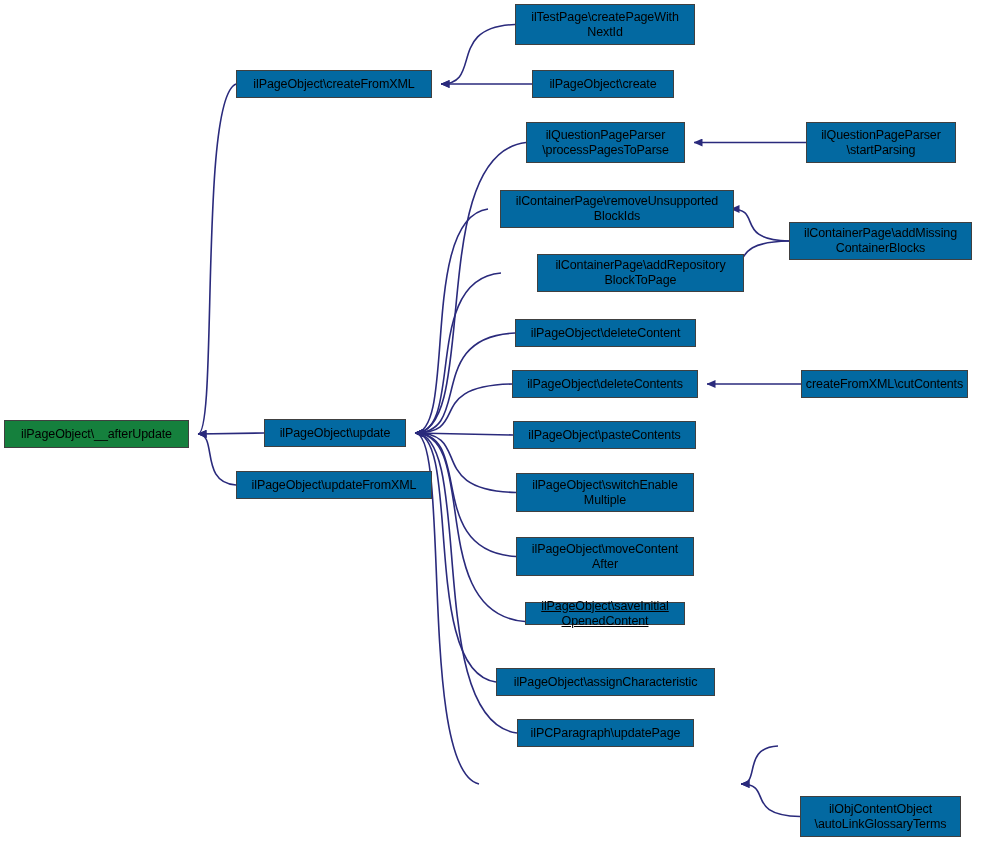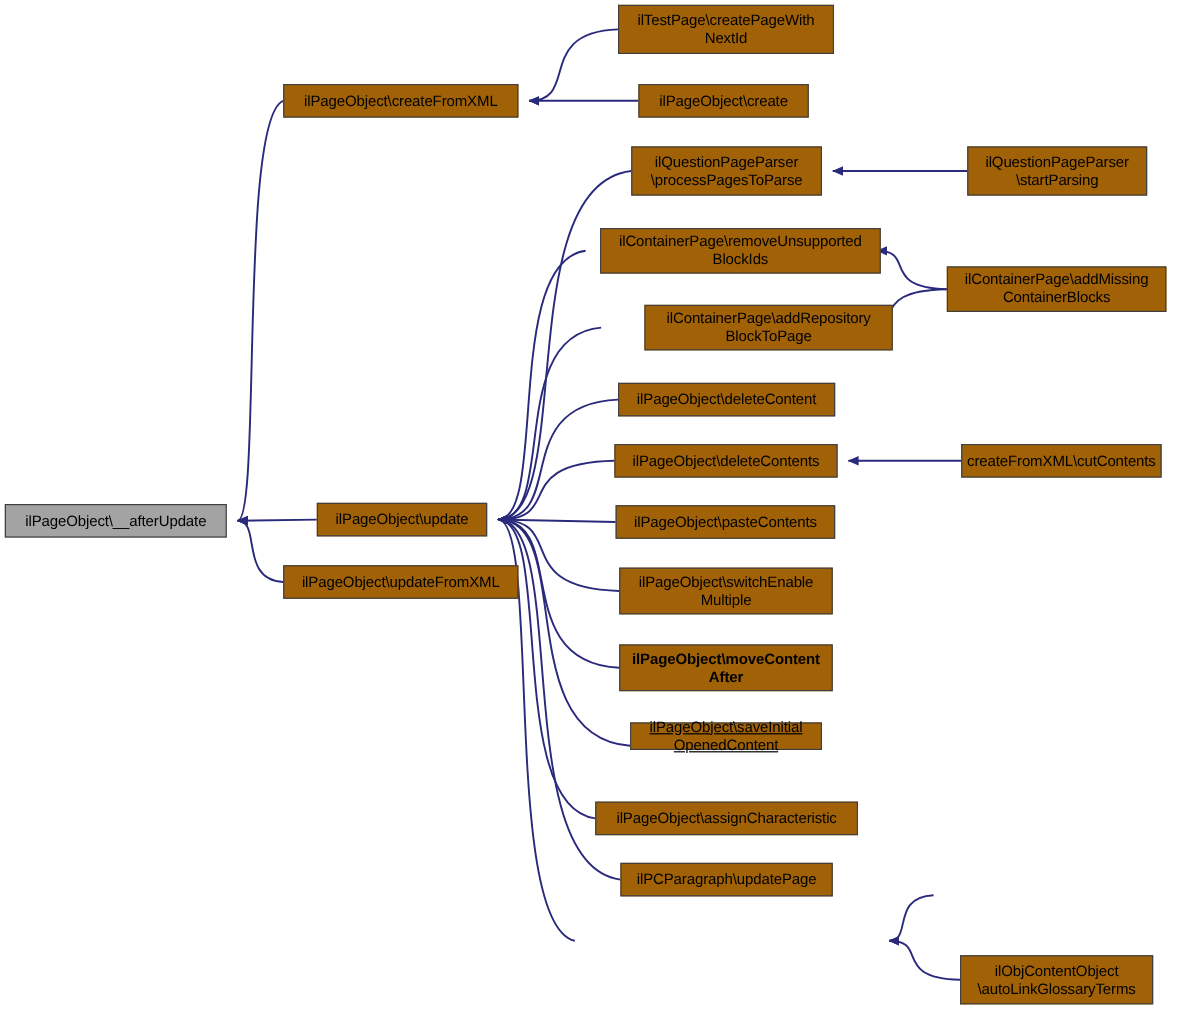--- a/index.html
+++ b/index.html
@@ -22,35 +22,35 @@
     left: 0;
     top: 0;
     width: 989px;
     height: 841px;
     pointer-events: none;
   }
   .node {
     position: absolute;
     box-sizing: border-box;
     border: 1px solid #404040;
-    background: #a16207;
+    background: #0369a1;
     color: #000000;
     font-family: "Liberation Sans", sans-serif;
     font-size: 12.5px;
     line-height: 15px;
     text-align: center;
     display: flex;
     align-items: center;
     justify-content: center;
     white-space: pre-line;
     letter-spacing: -0.1px;
     cursor: default;
   }
   .node.highlight {
-    background: #a3a3a3;
+    background: #15803d;
   }
   .node span {
     display: block;
     width: 100%;
     padding: 0 3px;
   }
 </style>
 </head>
 <body>
 
@@ -103,21 +103,21 @@
     <div class="node" style="left: 789px; top: 222px; width: 183px; height: 38px;"><span>ilContainerPage\addMissing
 ContainerBlocks</span></div>
     <div class="node" style="left: 501px; top: 254px; width: 207px; height: 38px; margin-left: 36px;"><span>ilContainerPage\addRepository
 BlockToPage</span></div>
     <div class="node" style="left: 515px; top: 319px; width: 181px; height: 28px;"><span>ilPageObject\deleteContent</span></div>
     <div class="node" style="left: 512px; top: 370px; width: 186px; height: 28px;"><span>ilPageObject\deleteContents</span></div>
     <div class="node" style="left: 801px; top: 370px; width: 167px; height: 28px;"><span>createFromXML\cutContents</span></div>
     <div class="node" style="left: 513px; top: 421px; width: 183px; height: 28px;"><span>ilPageObject\pasteContents</span></div>
     <div class="node" style="left: 516px; top: 473px; width: 178px; height: 39px;"><span>ilPageObject\switchEnable
 Multiple</span></div>
-    <div class="node" style="left: 516px; top: 537px; width: 178px; height: 39px; font-weight: bold;"><span>ilPageObject\moveContent
+    <div class="node" style="left: 516px; top: 537px; width: 178px; height: 39px;"><span>ilPageObject\moveContent
 After</span></div>
     <div class="node" style="left: 525px; top: 602px; width: 160px; height: 23px; text-decoration: underline;"><span>ilPageObject\saveInitial
 OpenedContent</span></div>
     <div class="node" style="left: 496px; top: 668px; width: 219px; height: 28px; align-items: center;"><span>ilPageObject\assignCharacteristic</span></div>
     <div class="node" style="left: 517px; top: 719px; width: 177px; height: 28px;"><span>ilPCParagraph\updatePage</span></div>
     <div class="node" style="left: 800px; top: 796px; width: 161px; height: 41px;"><span>ilObjContentObject
 \autoLinkGlossaryTerms</span></div>
   </div>
 
 </body></html>

